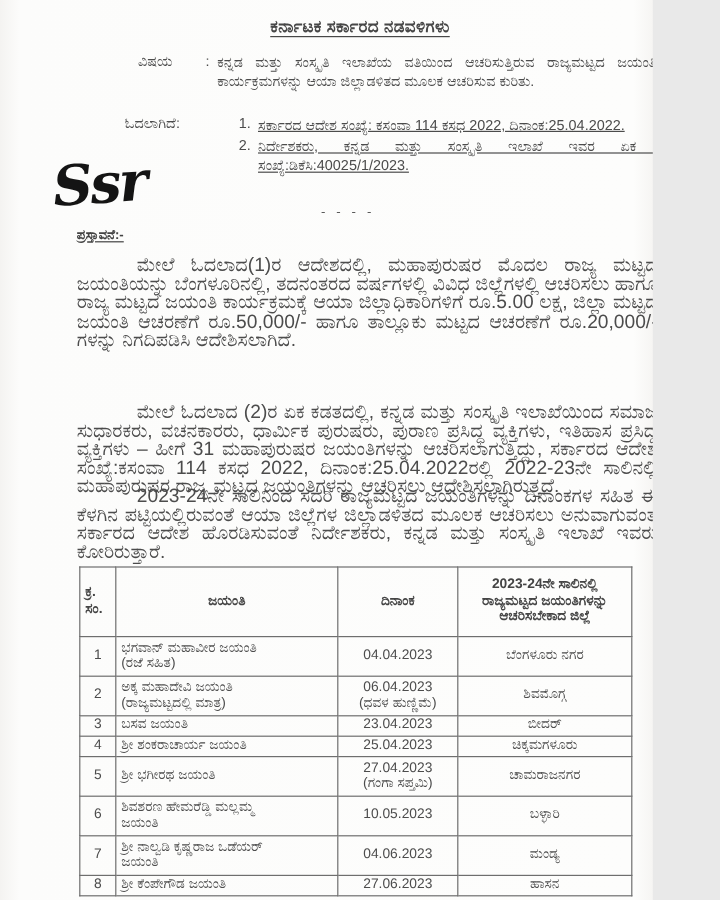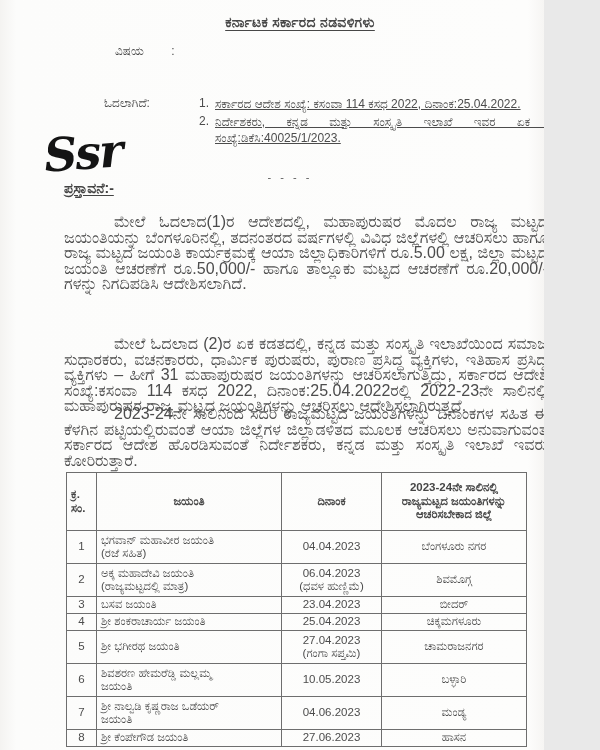--- a/index.html
+++ b/index.html
@@ -26,21 +26,21 @@
   .read .num{width:16px;flex:none;font-size:12px;}
   .read .itxt{flex:1;font-size:12px;line-height:16px;text-align:justify;text-decoration:underline;}
   .signature{
     position:absolute;top:126px;left:44px;
     font-family:"DejaVu Serif","Liberation Serif",serif;
     font-style:italic;font-weight:bold;font-size:46px;color:#141414;
     transform:rotate(-4deg);letter-spacing:-2px;
   }
   .separator{position:absolute;top:171px;left:0;width:580px;text-align:center;
     font-size:11px;color:#5a5a5a;letter-spacing:3px;}
-  .preamble-head{position:absolute;top:180px;left:64px;font-size:14px;font-weight:bold;color:#434343;
+  .preamble-head{position:absolute;top:190px;left:64px;font-size:11px;font-weight:bold;color:#434343;
     text-decoration:underline;text-underline-offset:2px;}
   .para{position:absolute;left:64px;width:484px;font-size:16px;line-height:15.6px;
     text-align:justify;text-indent:50px;color:#4c4c4c;}
   .para1{top:214px;}
   .para2{top:308px;margin-top:28px;}
   .para3{top:406px;}
   table.jayanti{
     position:absolute;top:472px;left:66px;width:460px;
     border-collapse:collapse;table-layout:fixed;
   }
@@ -69,20 +69,21 @@
 </head>
 <body>
 
 <div class="page">
 
   <div class="title">ಕರ್ನಾಟಕ ಸರ್ಕಾರದ ನಡವಳಿಗಳು</div>
 
   <div class="subject">
     <span class="lbl">ವಿಷಯ</span>
     <span class="colon">:</span>
+    <span class="txt">ಕನ್ನಡ ಮತ್ತು ಸಂಸ್ಕೃತಿ ಇಲಾಖೆಯ ವತಿಯಿಂದ ಆಚರಿಸುತ್ತಿರುವ ರಾಜ್ಯಮಟ್ಟದ ಜಯಂತಿ ಕಾರ್ಯಕ್ರಮಗಳನ್ನು ಆಯಾ ಜಿಲ್ಲಾಡಳಿತದ ಮೂಲಕ ಆಚರಿಸುವ ಕುರಿತು.</span>
   </div>
 
   <div class="read">
     <span class="lbl">ಓದಲಾಗಿದೆ:</span>
     <div class="items">
       <div class="item">
         <span class="num">1.</span>
         <span class="itxt">ಸರ್ಕಾರದ ಆದೇಶ ಸಂಖ್ಯೆ: ಕಸಂವಾ 114 ಕಸಧ 2022, ದಿನಾಂಕ:25.04.2022.</span>
       </div>
       <div class="item">

